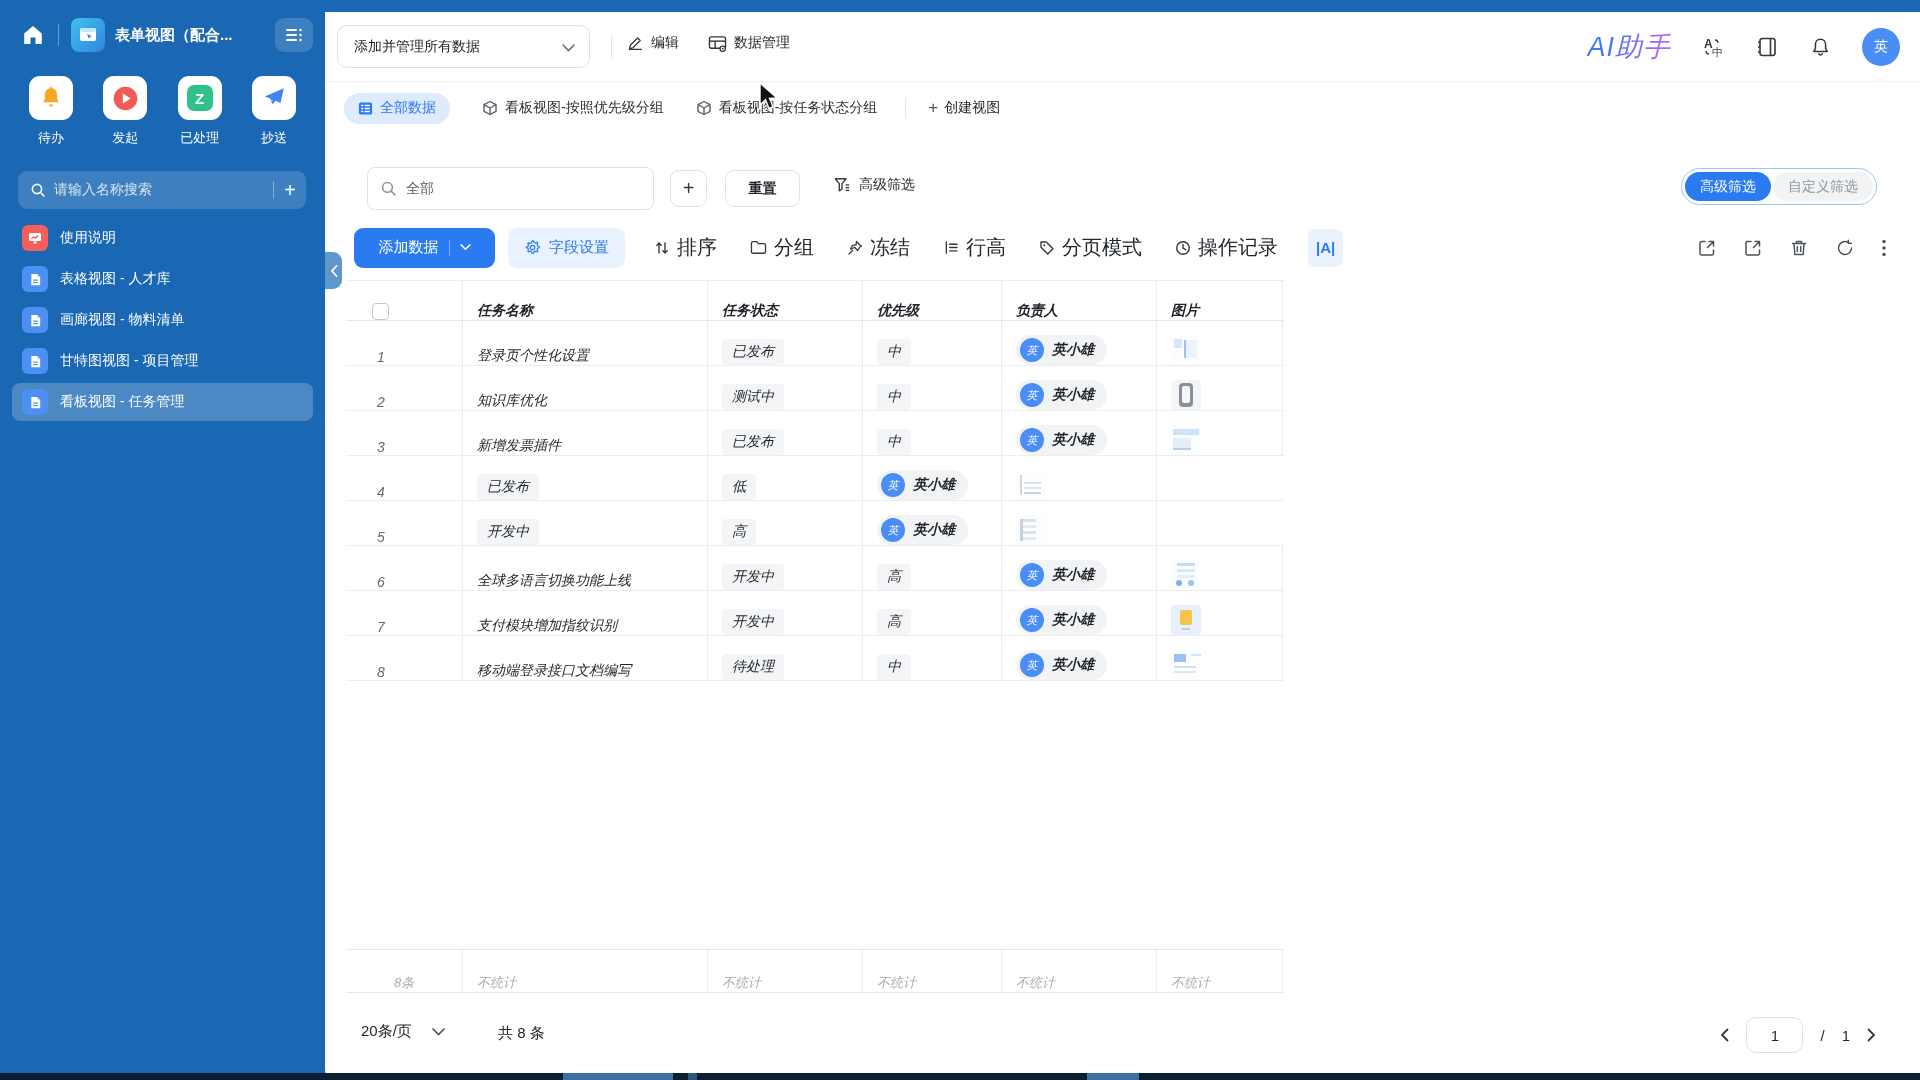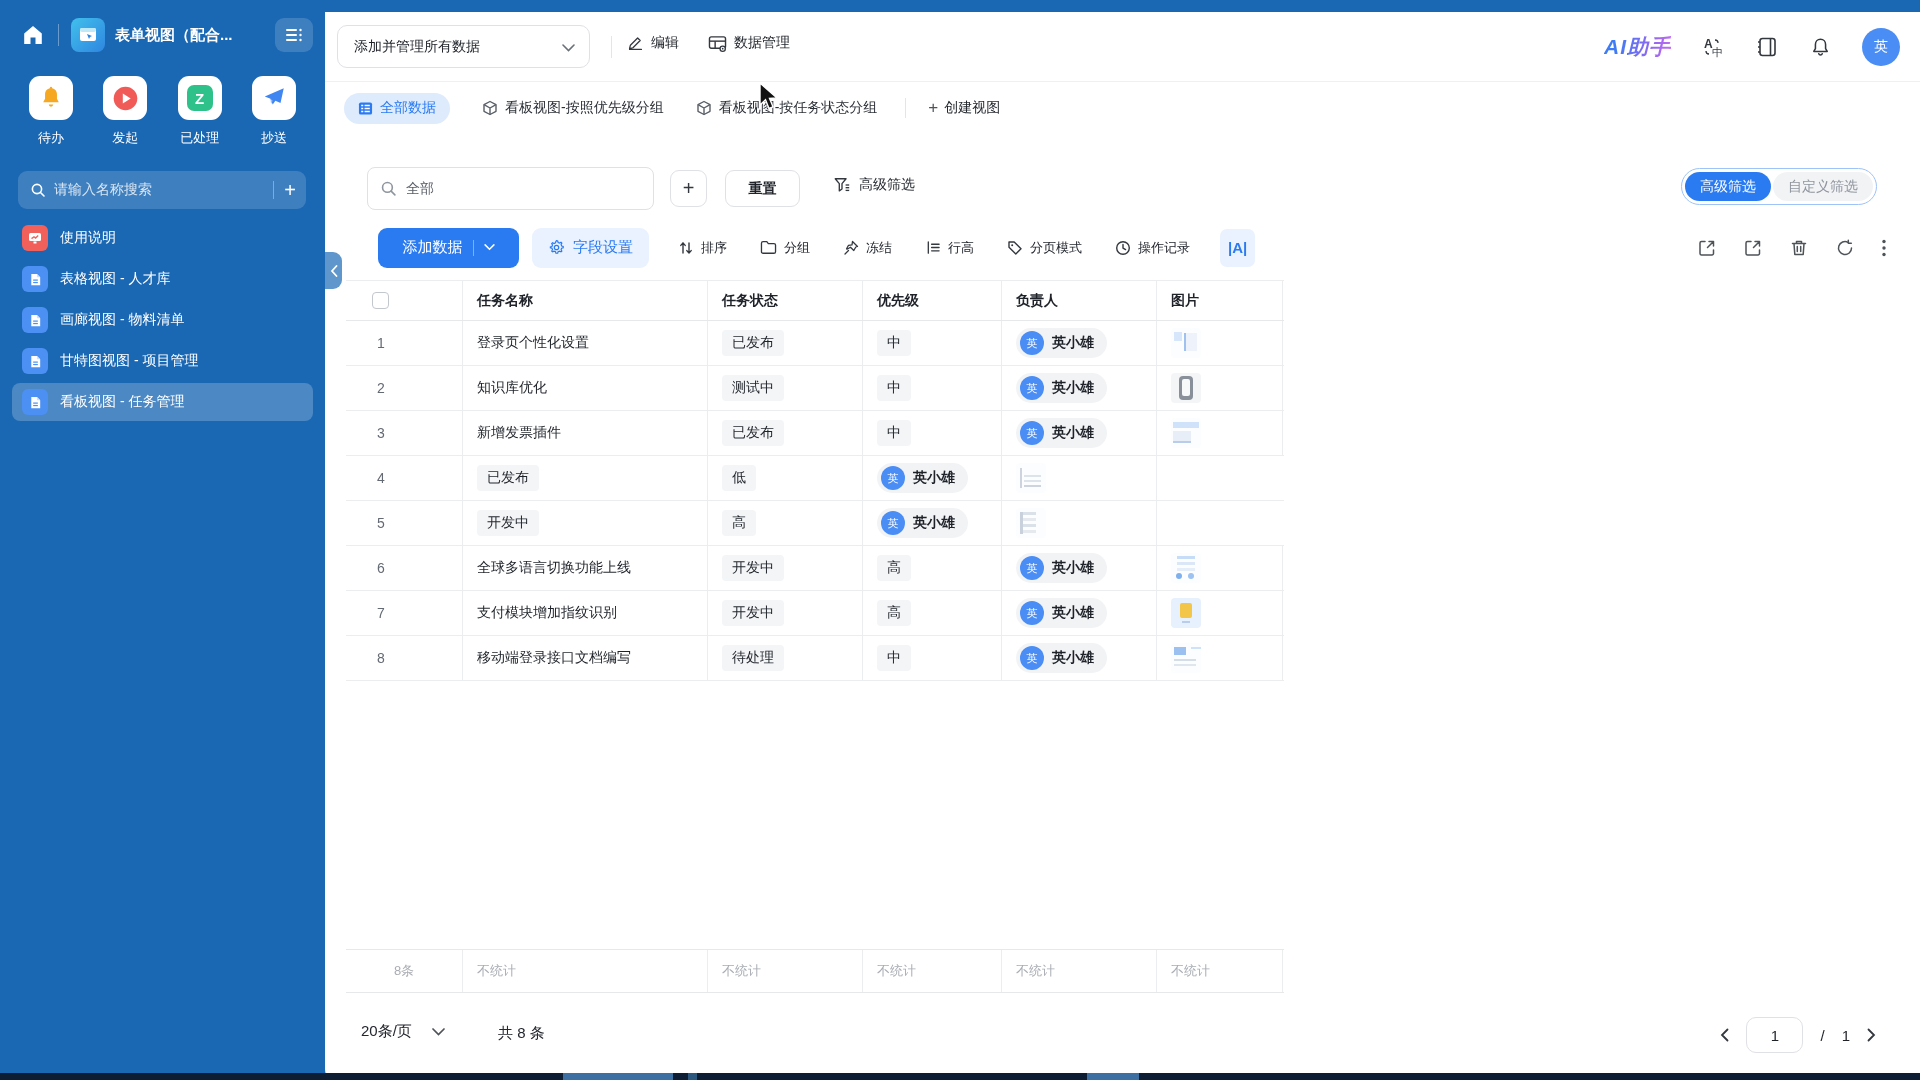--- a/index.html
+++ b/index.html
@@ -34,21 +34,21 @@
   .collapse-handle { position:absolute; left:325px; top:252px; width:17px; height:37px; background:#places; background:#5f96cb; border-radius:0 9px 9px 0; display:flex; align-items:center; justify-content:center; cursor:pointer; z-index:5; }
 
   
   .main { position:absolute; left:325px; top:0; width:1595px; height:1073px; background:#fff; border-bottom-left-radius:16px;margin-top:12px; }
   .topbar { position:absolute; left:0; top:0; width:100%; height:70px; border-bottom:1px solid #eef0f2; }
   .view-select { position:absolute; left:12px; top:13px; width:253px; height:43px; border:1px solid #dfe1e5; border-radius:10px; display:flex; align-items:center; padding:0 14px 0 16px; font-size:14px; color:#1f2329; cursor:pointer; }
   .view-select .chev { margin-left:auto; }
   .tb-divider { position:absolute; left:286px; top:24px; width:1px; height:22px; background:#e3e5e8; }
   .tb-btn { position:absolute; top:22px; display:flex; align-items:center; gap:7px; font-size:14px; color:#1f2329; cursor:pointer; }
   .tb-right { position:absolute; right:20px; top:0; height:70px; display:flex; align-items:center; gap:30px; }
-  .ai-logo { font-size:21px; font-weight:700; font-style:italic; letter-spacing:1px; background:linear-gradient(100deg,#3f7bf4 20%,#9a66f0 75%,#c86df0); -webkit-background-clip:text; background-clip:text; color:transparent; cursor:pointer; }
+  .ai-logo { font-size:27px; font-weight:400; font-style:italic; letter-spacing:1px; background:linear-gradient(100deg,#3f7bf4 20%,#9a66f0 75%,#c86df0); -webkit-background-clip:text; background-clip:text; color:transparent; cursor:pointer; }
   .top-icon { cursor:pointer; display:flex; align-items:center; }
   .avatar { width:38px; height:38px; border-radius:50%; background:#4a8df5; color:#fff; font-size:14px; display:flex; align-items:center; justify-content:center; cursor:pointer; }
 
   .tabs-row { position:absolute; left:0; top:78px; width:100%; height:36px; display:flex; align-items:center; }
   .tab-pill { margin-left:19px; height:31px; padding:0 14px; border-radius:16px; background:#ddebfc; color:#2a7af2; font-size:14px; display:flex; align-items:center; gap:7px; cursor:pointer; }
   .tab-item { margin-left:32px; display:flex; align-items:center; gap:7px; font-size:14px; color:#2b2f36; cursor:pointer; }
   .tabs-divider { width:1px; height:20px; background:#e3e5e8; margin-left:28px; }
   .tab-create { margin-left:22px; display:flex; align-items:center; gap:6px; font-size:14px; color:#1f2329; cursor:pointer; }
   .tab-create .pl { font-size:17px; color:#4e5358; }
 
@@ -56,35 +56,35 @@
   .f-search { position:absolute; left:42px; top:0; width:287px; height:43px; border:1px solid #dfe1e5; border-radius:8px; display:flex; align-items:center; padding:0 12px; }
   .f-search .ph { font-size:14px; color:#575d66; margin-left:9px; }
   .f-plus { position:absolute; left:345px; top:3px; width:37px; height:37px; border:1px solid #dfe1e5; border-radius:9px; display:flex; align-items:center; justify-content:center; font-size:20px; font-weight:300; color:#33383f; cursor:pointer; }
   .f-reset { position:absolute; left:400px; top:3px; width:75px; height:37px; border:1px solid #dfe1e5; border-radius:9px; display:flex; align-items:center; justify-content:center; font-size:14px; font-weight:bold; color:#1f2329; cursor:pointer; }
   .f-adv { position:absolute; left:508px; top:9px; display:flex; align-items:center; gap:8px; font-size:14px; color:#1f2329; cursor:pointer; }
   .f-toggle { position:absolute; right:43px; top:1px; height:37px; border:1.5px solid #9ec3f8; border-radius:19px; display:flex; align-items:center; padding:0 3px; gap:2px; }
   .f-toggle .seg { height:29px; padding:0 15px; border-radius:15px; font-size:14px; display:flex; align-items:center; cursor:pointer; }
   .seg.on { background:#2a7bf2; color:#fff; }
   .seg.off { background:#f2f3f5; color:#8f959e; }
 
-  .toolbar-row { position:absolute; left:0; top:215px; width:100%; height:41px; display:flex; align-items:center;padding-left:24px; }
+  .toolbar-row { position:absolute; left:0; top:215px; width:100%; height:41px; display:flex; align-items:center; }
   .add-btn { margin-left:29px; width:141px; height:40px; background:#2a7bf2; border-radius:9px; color:#fff; font-size:15px; display:flex; align-items:center; justify-content:center; gap:10px; cursor:pointer; }
   .add-btn .sep { width:1px; height:16px; background:rgba(255,255,255,.4); }
   .field-btn { margin-left:13px; height:40px; padding:0 16px; background:#e9f2fe; border-radius:9px; color:#2a7af2; font-size:15px; display:flex; align-items:center; gap:8px; cursor:pointer; }
-  .plain-btn { margin-left:33px; display:flex; align-items:center; gap:7px; font-size:13px; color:#23272e; cursor:pointer; white-space:nowrap; }
+  .plain-btn { margin-left:33px; display:flex; align-items:center; gap:7px; font-size:20px; color:#23272e; cursor:pointer; white-space:nowrap; }
   .ai-field { margin-left:30px; height:38px; padding:0 8px; background:#e9f2fe; border-radius:7px; color:#2a7af2; font-size:15px; font-weight:bold; display:flex; align-items:center; cursor:pointer; }
   .tool-right { position:absolute; right:34px; top:0; height:41px; display:flex; align-items:center; gap:28px; }
   .tool-right .ticon { cursor:pointer; display:flex; }
 
   
   .table { position:absolute; left:21px; top:268px; width:938px; }
   .tr { display:grid; grid-template-columns:117px 245px 155px 139px 155px 126px; }
   .th { height:41px; border-top:1px solid #ebedef; border-bottom:1px solid #e7e8ea; }
   .row { height:45px; border-bottom:1px solid #ebedef; }
-  .td { display:flex; align-items:center; padding-left:14px; border-right:1px solid #ebedef; overflow:hidden; }
+  .td { display:flex; align-items:flex-end; padding-left:14px; border-right:1px solid #ebedef; overflow:hidden;font-style:italic; }
   .td.c0 { padding-left:26px; border-right:1px solid #ebedef; }
   .checkbox { width:17px; height:17px; border:1.5px solid #c3c7ce; border-radius:4px; cursor:pointer; }
   .col-label { font-size:14px; font-weight:bold; color:#1f2329; }
   .rownum { font-size:14px; color:#646a73; width:18px; text-align:center; }
   .cell-text { font-size:14px; color:#1f2329; white-space:nowrap; }
   .tag { background:#f4f5f7; border-radius:4px; padding:4px 10px; font-size:14px; color:#1f2329; }
   .owner-pill { background:#f2f3f5; border-radius:16px; height:30px; display:flex; align-items:center; padding:0 13px 0 4px; gap:8px; }
   .owner-avatar { width:24px; height:24px; border-radius:50%; background:#4a8df5; color:#fff; font-size:11px; display:flex; align-items:center; justify-content:center; }
   .owner-name { font-size:14px; color:#1f2329; font-weight:bold; }
 

